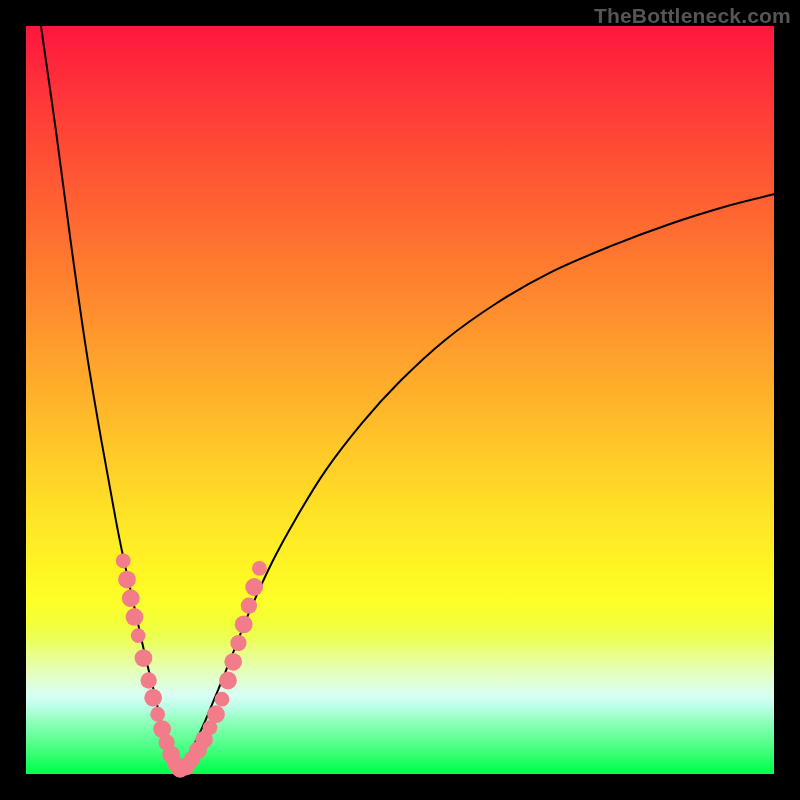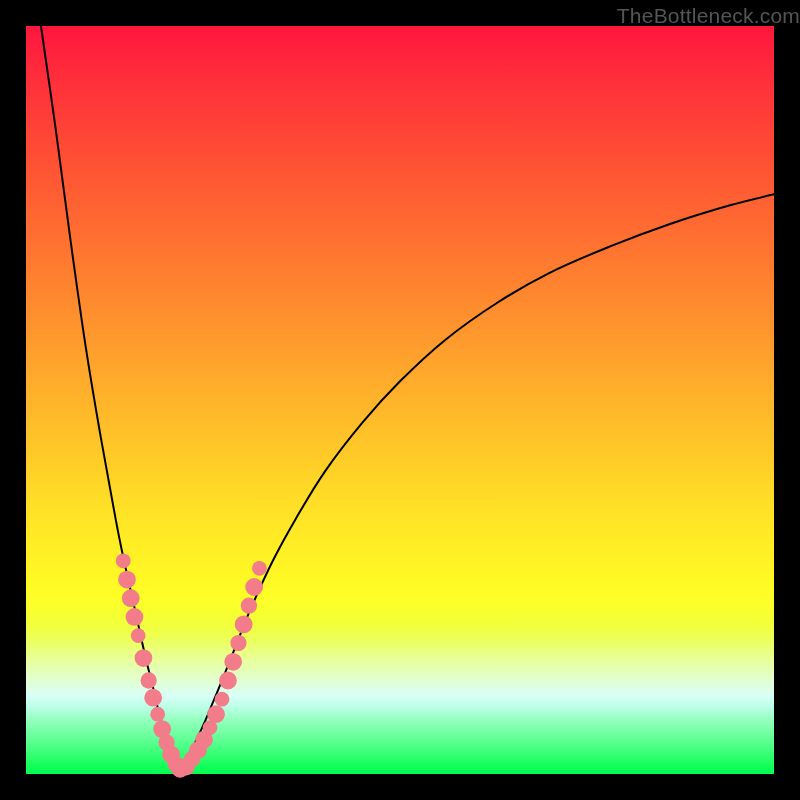--- a/index.html
+++ b/index.html
@@ -51,25 +51,25 @@
     position: absolute;
     left: 26px;
     top: 26px;
     width: 748px;
     height: 748px;
     overflow: visible;
   }
   .watermark {
     position: absolute;
     top: 4px;
-    right: 0;
+    right: 9px;
     color: #555555;
     font-size: 21px;
     letter-spacing: 0.2px;
-    font-weight: 400;
+    font-weight: 700;
     user-select: none;
   }
 </style>
 </head>
 <body>
 
 <div class="frame">
   <div class="plot-area"></div>
 
   <svg class="overlay" viewBox="0 0 748 748" preserveAspectRatio="none">

